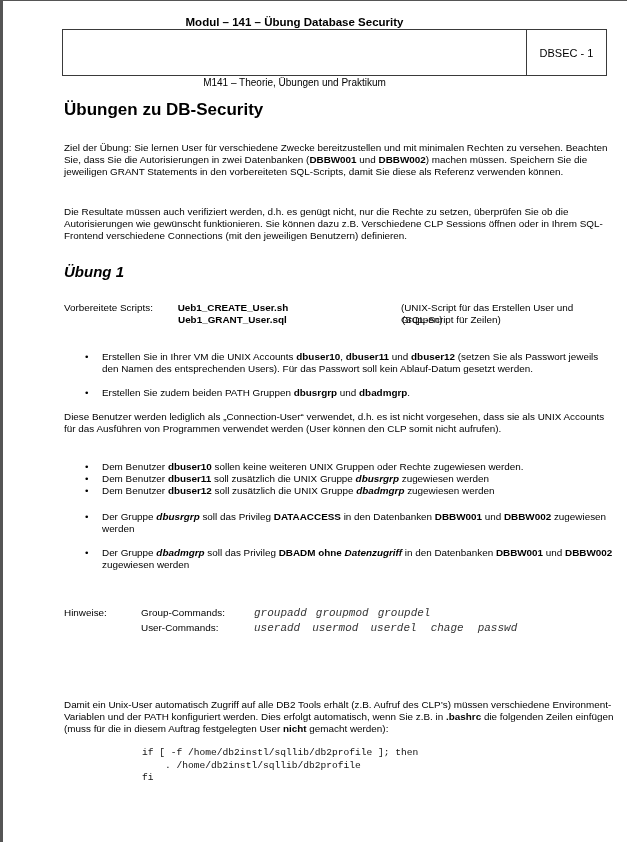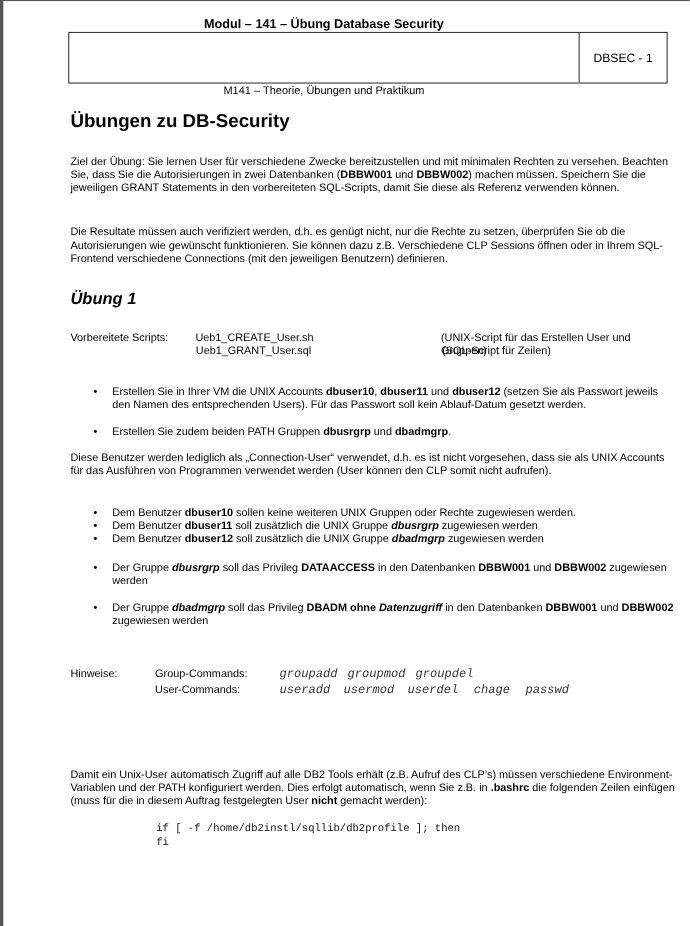--- a/index.html
+++ b/index.html
@@ -122,21 +122,21 @@
       position: absolute;
       left: 2px;
       top: 301px;
       width: 553px;
     }
     .scripts .row {
       display: flex;
       height: 12px;
     }
     .scripts .lbl { width: 114px; }
-    .scripts .file { width: 224px; font-weight: normal; }
+    .scripts .file { width: 224px; font-weight: bold; }
     .scripts .desc { }
 
     .bullets {
       position: absolute;
       left: 23px;
       width: 532px;
     }
     .bullet {
       position: relative;
       padding-left: 17px;
@@ -269,16 +269,16 @@
         <span class="cmd" style="margin-right:12px;">useradd</span>
         <span class="cmd" style="margin-right:12px;">usermod</span>
         <span class="cmd" style="margin-right:14px;">userdel</span>
         <span class="cmd" style="margin-right:14px;">chage</span>
         <span class="cmd">passwd</span>
       </div>
     </div>
 
     <div class="p" style="top:698px;"><span>Damit ein Unix-User automatisch Zugriff auf alle DB2 Tools erhält (z.B. Aufruf des CLP’s) müssen verschiedene Environment-Variablen und der PATH konfiguriert werden. Dies erfolgt automatisch, wenn Sie z.B. in </span><b>.bashrc</b><span> die folgenden Zeilen einfügen (muss für die in diesem Auftrag festgelegten User </span><b>nicht</b><span> gemacht werden):</span></div>
 
-    <div class="code"><div>if [ -f /home/db2instl/sqllib/db2profile ]; then</div><div>fi</div></div>
+    <div class="code"><div>if [ -f /home/db2instl/sqllib/db2profile ]; then</div><div>    . /home/db2instl/sqllib/db2profile</div><div>fi</div></div>
 
   </div>
 </div>
 
 </body></html>

